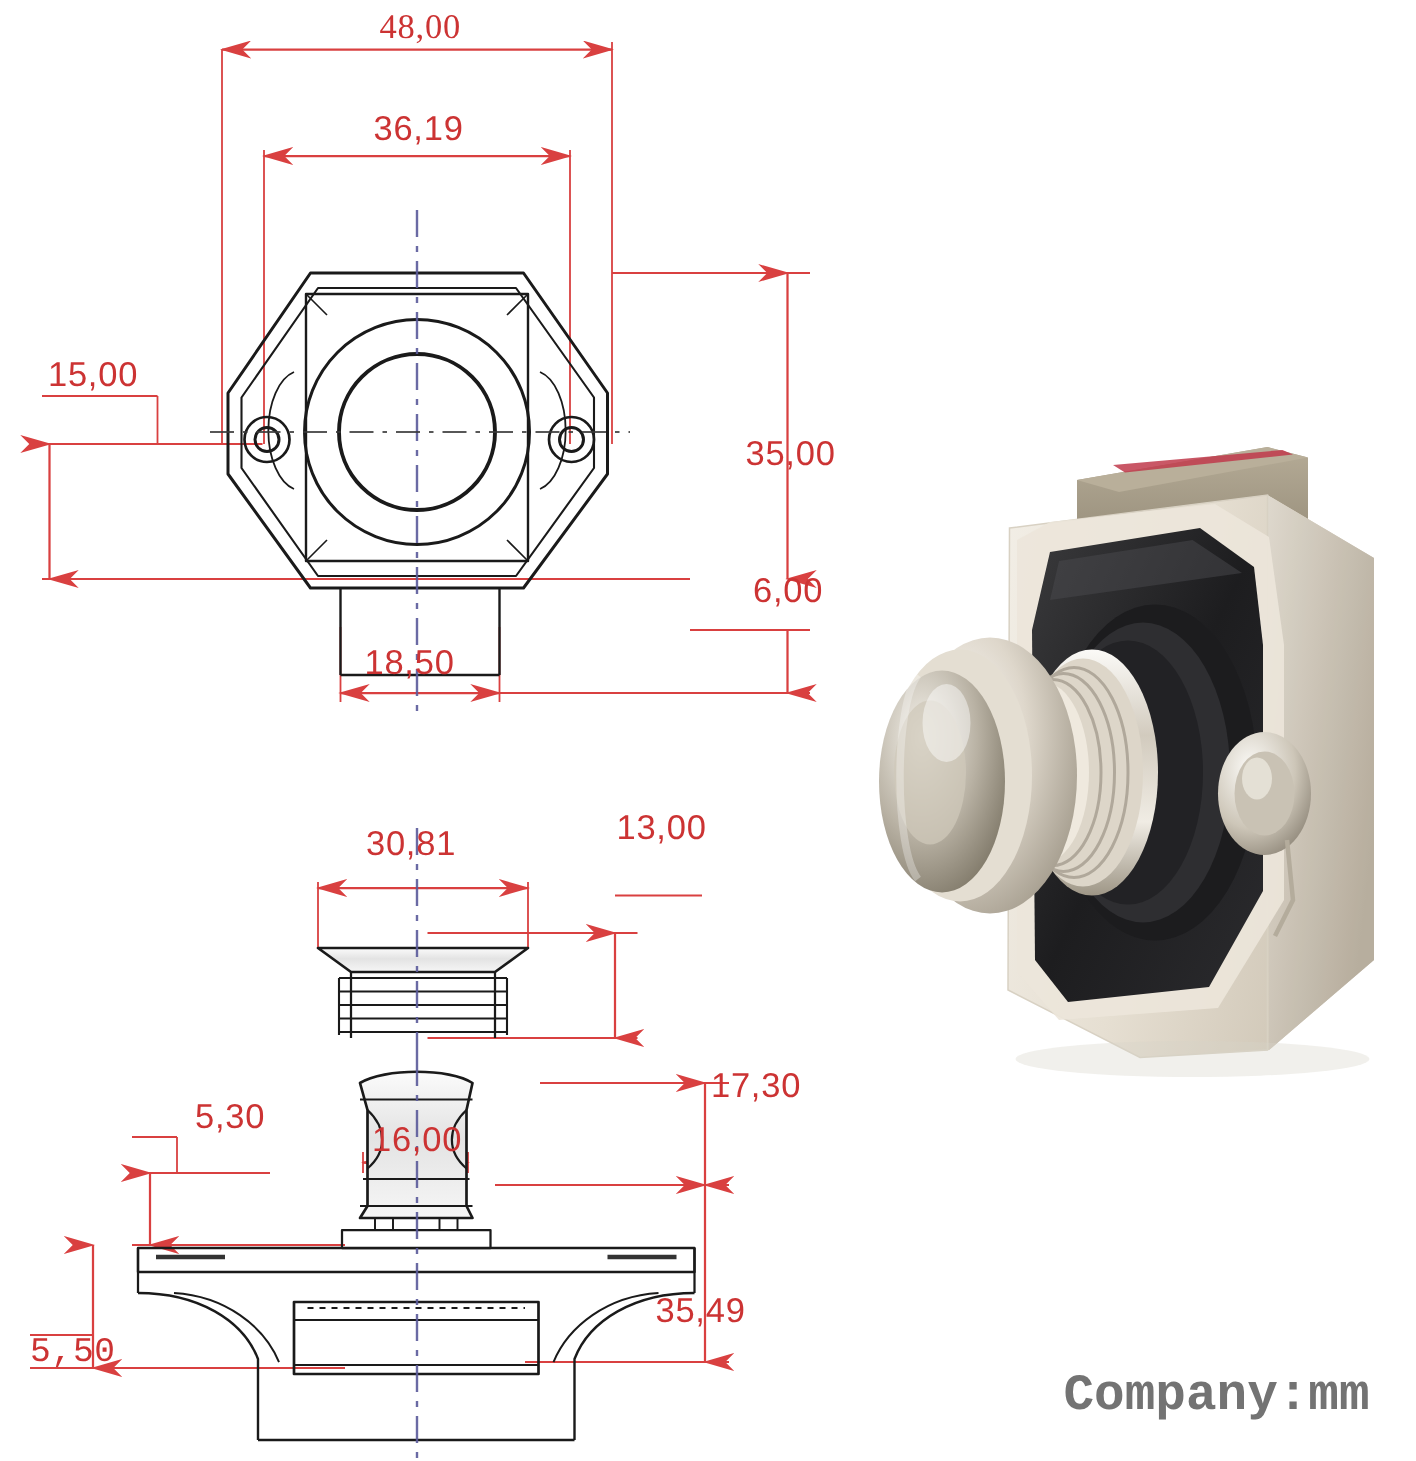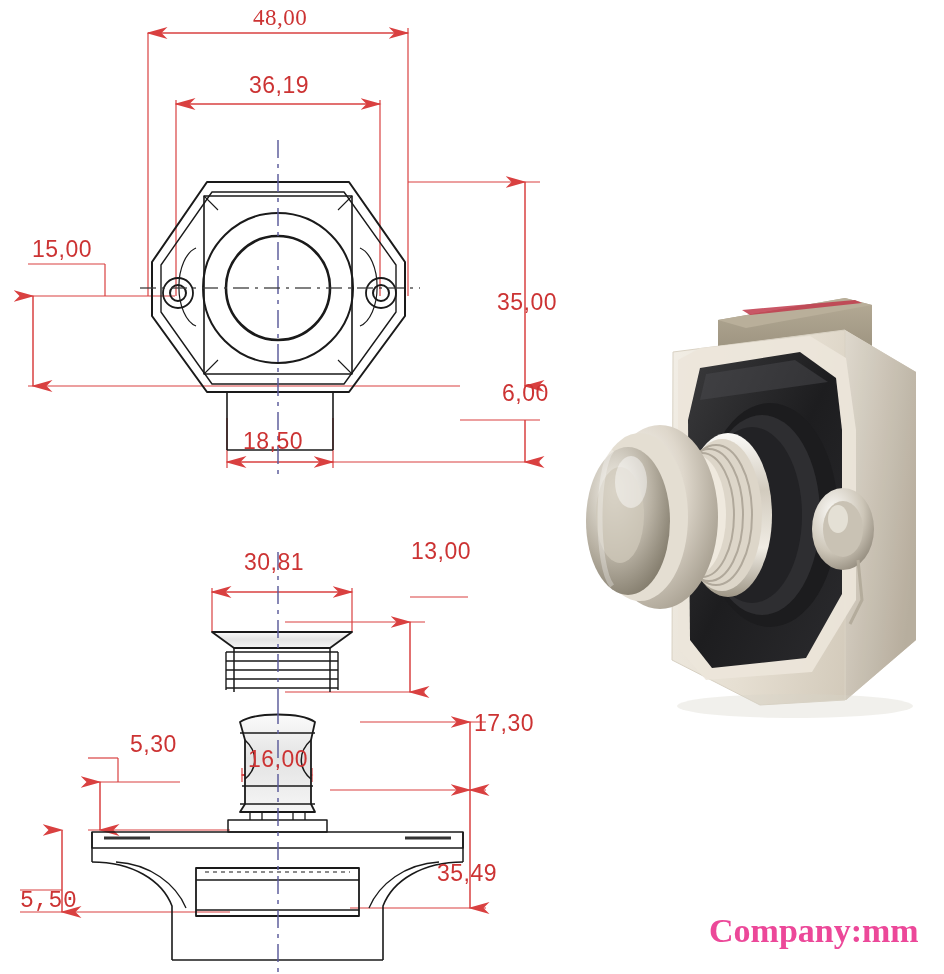--- a/index.html
+++ b/index.html
@@ -31,22 +31,22 @@
     font-family: "Liberation Sans", sans-serif;
     font-size: 23px;
     letter-spacing: 0.5px;
     white-space: nowrap;
     line-height: 1;
   }
   #company-label {
     position: absolute;
     left: 709px;
     top: 912px;
-    color: #ec4899;
-    font-family: Liberation Serif, serif;
+    color: #737373;
+    font-family: Liberation Mono, monospace;
     font-size: 34px;
     font-weight: bold;
     letter-spacing: 0px;
     white-space: nowrap;
   }
 </style>
 </head>
 <body>
 
 <div id="page">

